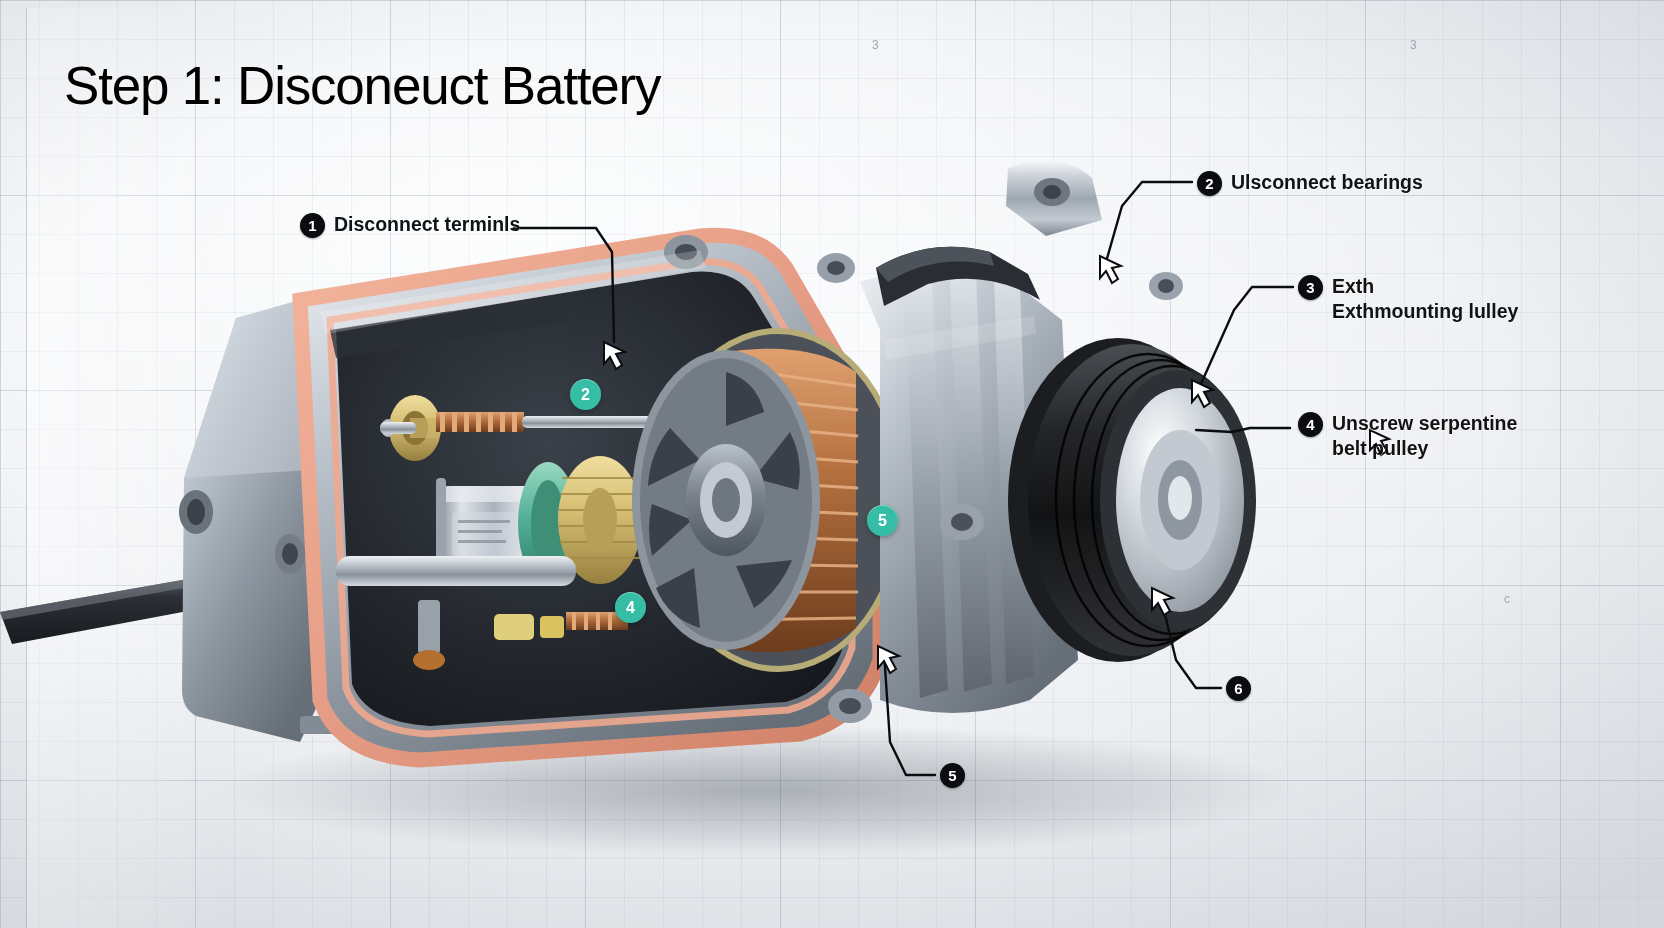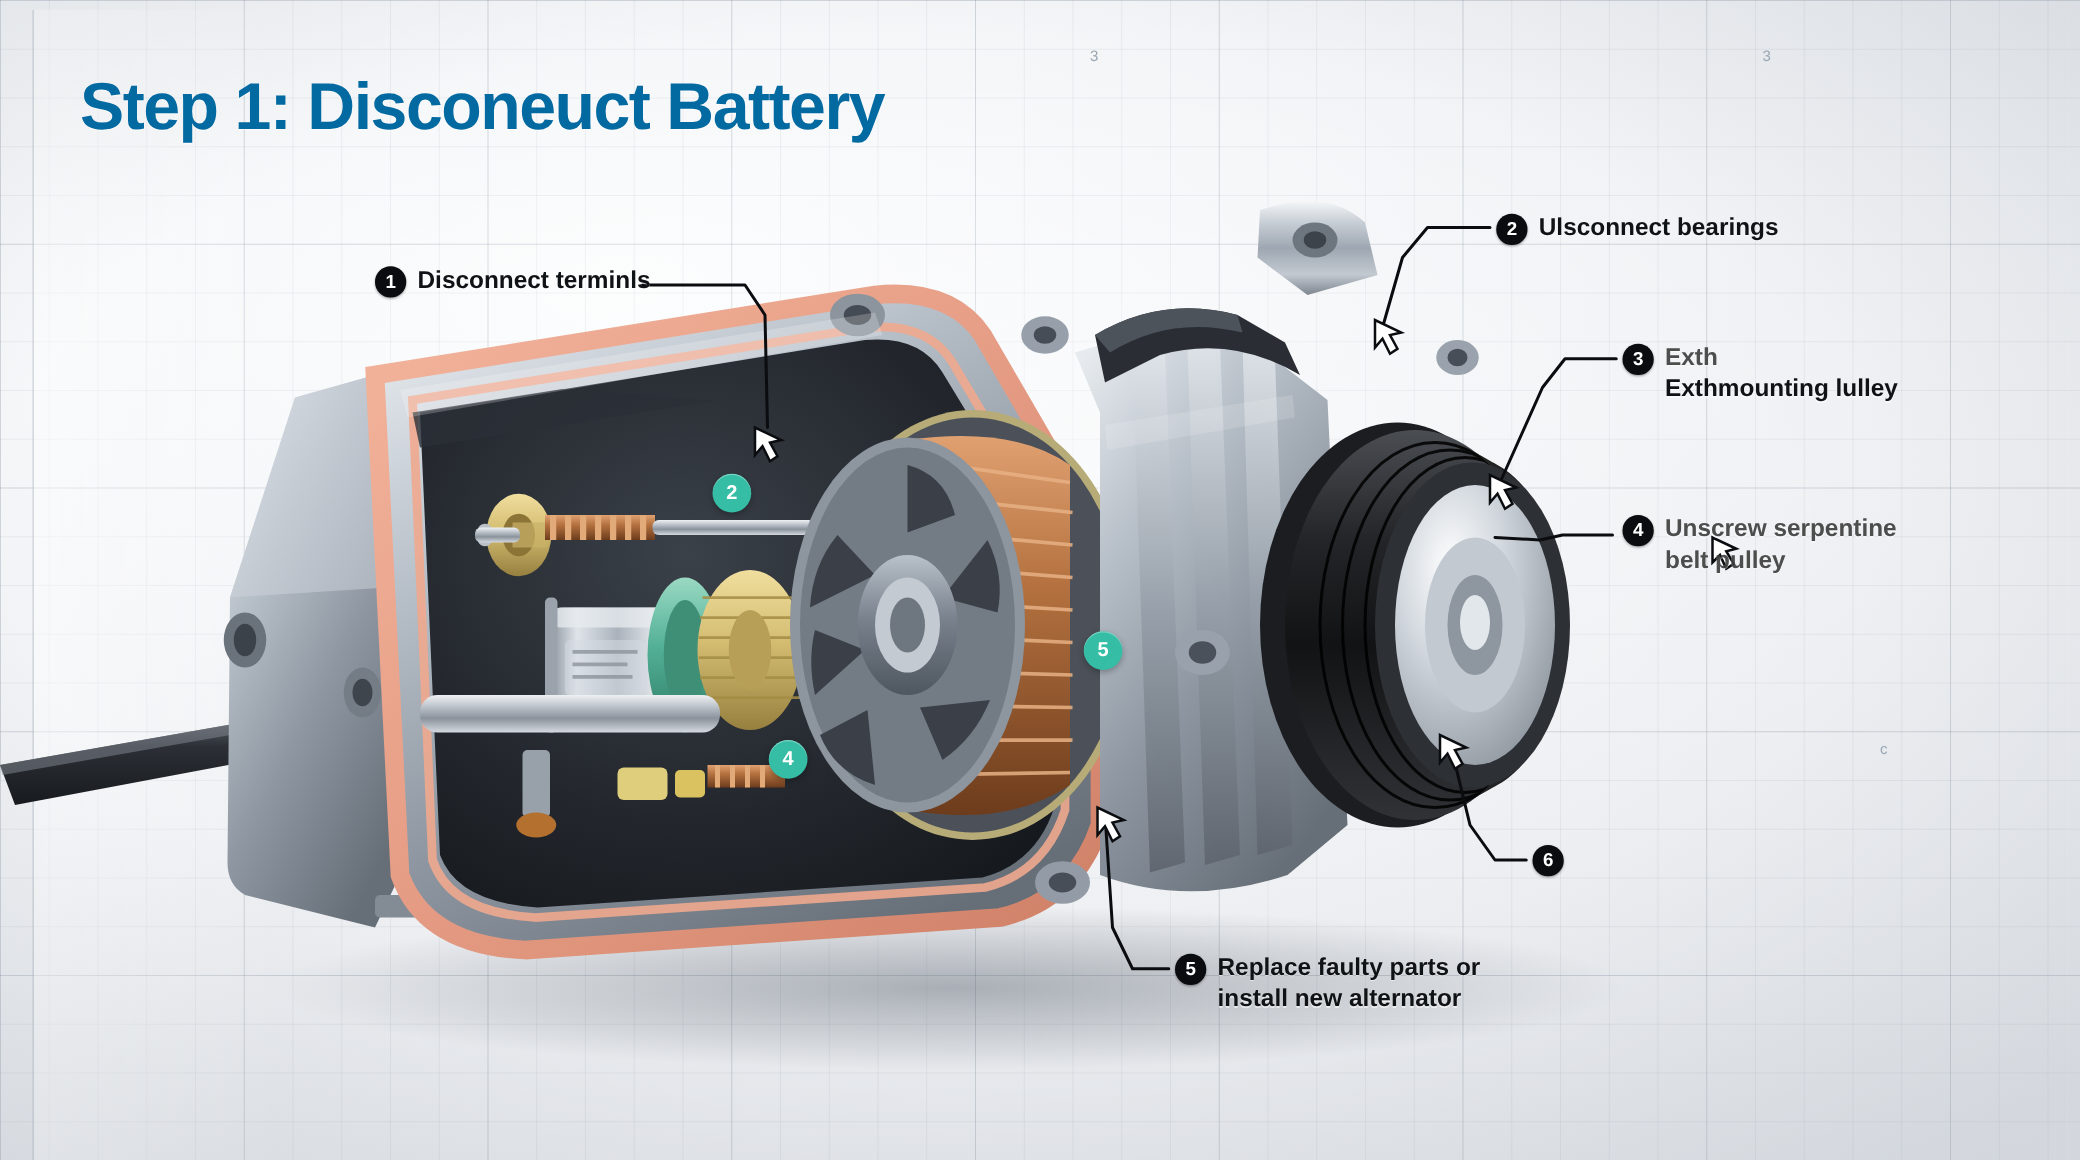--- a/index.html
+++ b/index.html
@@ -43,22 +43,22 @@
   }
   .ruler-mark{
     position:absolute;color:#9aa6b2;font-size:12px;
     font-family:"Liberation Sans",sans-serif;
   }
 
   
   .title{
     position:absolute;left:64px;top:58px;
     font-size:53px;line-height:1.05;
-    font-weight:700;letter-spacing:-1.2px;
-    color:#0369a1;
+    font-weight:400;letter-spacing:-1.2px;
+    color:#000000;
     text-shadow:0 1px 0 rgba(255,255,255,.6);
     white-space:nowrap;
     font-family:"Liberation Sans",sans-serif;
   }
 
   
   #art{position:absolute;left:0;top:0;width:1664px;height:928px;}
 
   
   .callout{position:absolute;display:flex;align-items:flex-start;gap:9px;}
@@ -74,21 +74,21 @@
   }
   .ctext{
     font-size:19.5px;line-height:25px;font-weight:600;
     color:#101316;white-space:pre-line;
     text-shadow:0 1px 0 rgba(255,255,255,.55);
     font-family:"Liberation Sans",sans-serif;
   }
   .ctext.ghost{position:relative;}
   .ctext .over{
     position:absolute;left:0;top:0;
-    color:#404040;opacity:.92;
+    color:#000000;opacity:.92;
     white-space:pre;
   }
 
   
   .tbadge{
     position:absolute;
     width:31px;height:31px;border-radius:50%;
     background:#35bda6;color:#ffffff;
     font-size:16px;font-weight:700;
     display:flex;align-items:center;justify-content:center;
@@ -424,21 +424,19 @@
   <div class="callout" style="left:1298px;top:411px;">
     <div class="badge">4</div>
     <div class="ctext ghost">
       <span class="over">Unscrew serpentine
 belt pulley</span>
     </div>
   </div>
 
   <div class="callout" style="left:940px;top:762px;">
     <div class="badge">5</div>
-    <div class="ctext">Replace faulty parts or
-install new alternator</div>
   </div>
 
   <div class="callout" style="left:1226px;top:675px;">
     <div class="badge">6</div>
   </div>
 
 </div>
 
 </body></html>

